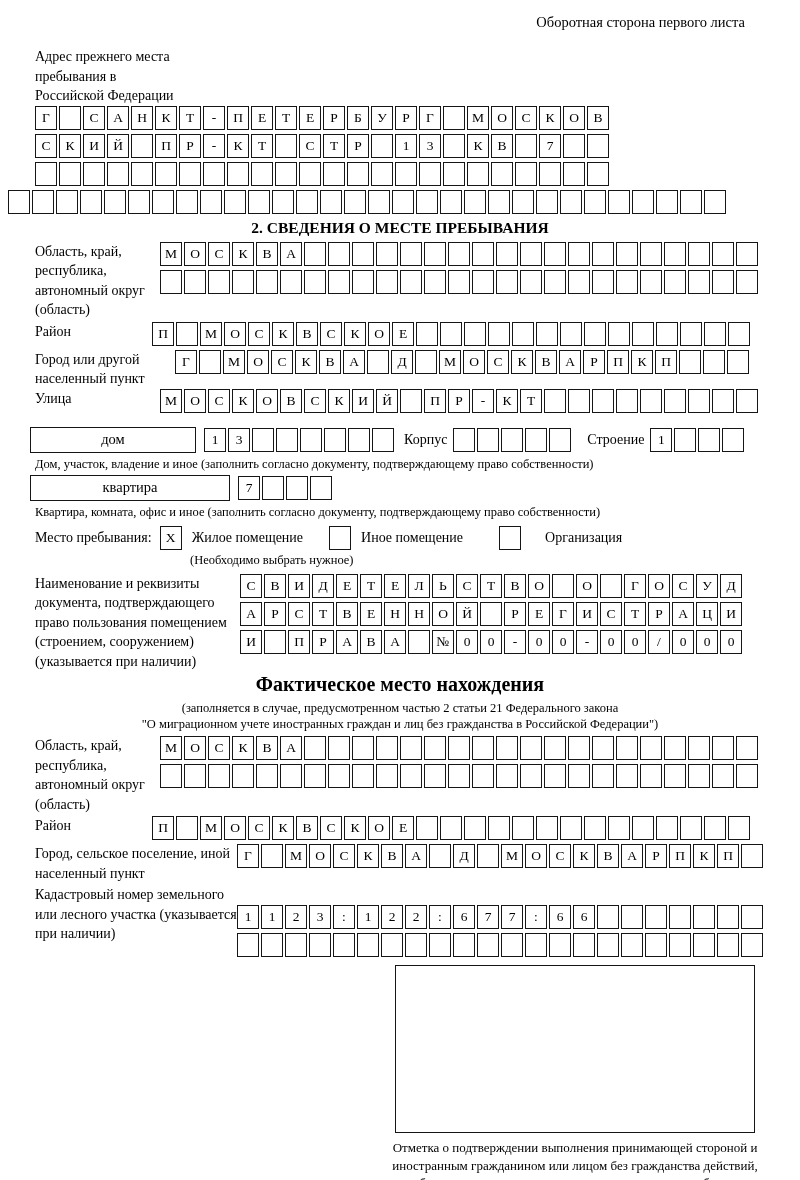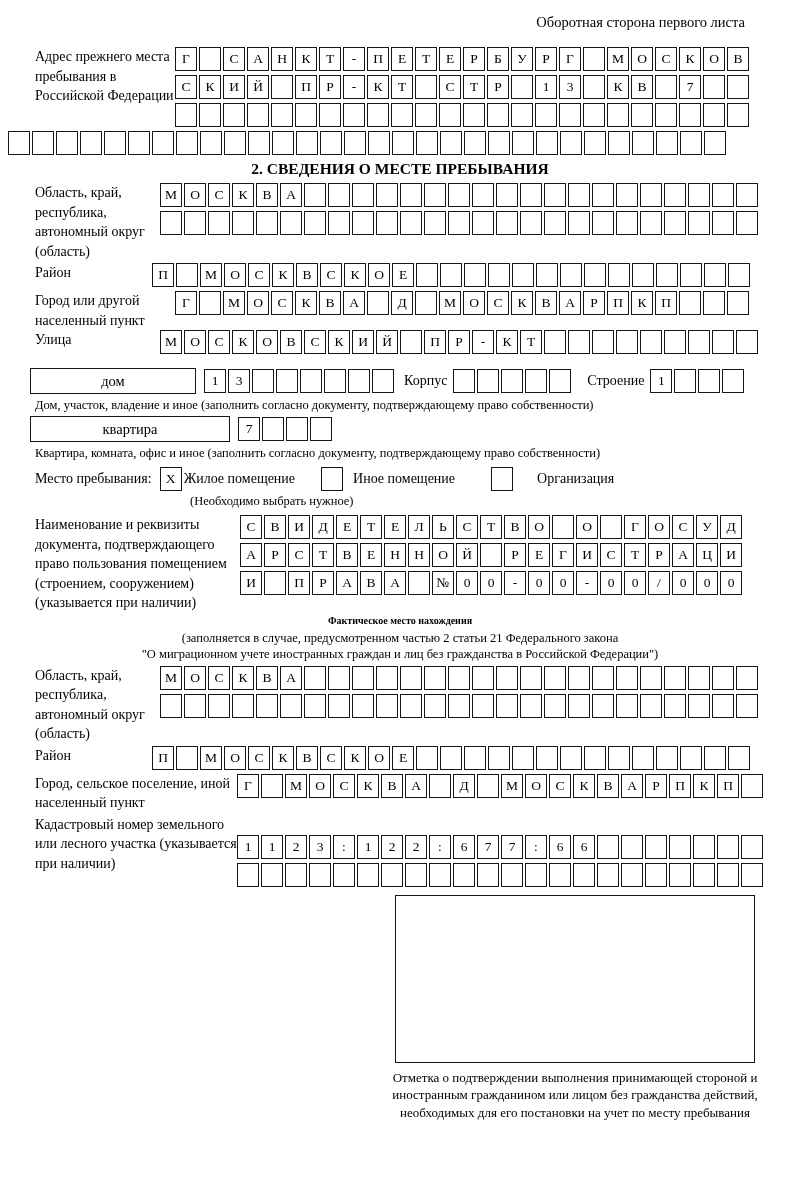--- a/index.html
+++ b/index.html
@@ -34,21 +34,21 @@
   .stampcap{width:380px;margin:6px 0 0 385px;text-align:center;
     font-size:13px;line-height:17.5px;}
 </style>
 </head>
 <body>
 
 <div class="page">
 
   <div class="note-right">Оборотная сторона первого листа</div>
 
-  <div class="frow" style="margin:16px 0 0 35px;">
+  <div class="frow" style="margin:16px 0 0 35px;flex-direction:column;">
     <div class="lbl" style="width:140px;">Адрес прежнего места пребывания в Российской Федерации</div>
     <div class="cellcol">
       <div class="cells">
           <span class="cell">Г</span>
           <span class="cell"></span>
           <span class="cell">С</span>
           <span class="cell">А</span>
           <span class="cell">Н</span>
           <span class="cell">К</span>
           <span class="cell">Т</span>
@@ -350,21 +350,21 @@
         <span class="cell"></span>
       </div>
   </div>
   <div class="hint" style="margin:3px 0 0 35px;">Квартира, комната, офис и иное (заполнить согласно документу, подтверждающему право собственности)</div>
 
   <div class="frow" style="margin:6px 0 0 35px;align-items:center;">
     <div class="lbl">Место пребывания:</div>
     <div class="cells" style="margin-left:8px;">
         <span class="cell">X</span>
       </div>
-    <div class="lbl" style="">Жилое помещение</div>
+    <div class="lbl" style="margin-left:8px;">Жилое помещение</div>
     <div class="cells" style="margin-left:26px;">
         <span class="cell"></span>
       </div>
     <div class="lbl" style="margin-left:8px;">Иное помещение</div>
     <div class="cells" style="margin-left:36px;">
         <span class="cell"></span>
       </div>
     <div class="lbl" style="margin-left:22px;">Организация</div>
   </div>
   <div class="hint" style="margin:2px 0 0 190px;">(Необходимо выбрать нужное)</div>
@@ -437,21 +437,21 @@
           <span class="cell">0</span>
           <span class="cell">0</span>
           <span class="cell">/</span>
           <span class="cell">0</span>
           <span class="cell">0</span>
           <span class="cell">0</span>
         </div>
     </div>
   </div>
 
-  <div class="title" style="margin-top:2px;font-size:10px;">Фактическое место нахождения</div>
+  <div class="title" style="margin-top:2px;font-size:20px;">Фактическое место нахождения</div>
   <div class="hint center" style="margin-top:4px;">(заполняется в случае, предусмотренном частью 2 статьи 21 Федерального закона</div>
   <div class="hint center">"О миграционном учете иностранных граждан и лиц без гражданства в Российской Федерации")</div>
 
   <div class="frow" style="margin:4px 0 0 35px;">
     <div class="lbl" style="width:125px;">Область, край, республика, автономный округ (область)</div>
     <div class="cellcol">
       <div class="cells">
           <span class="cell">М</span>
           <span class="cell">О</span>
           <span class="cell">С</span>

